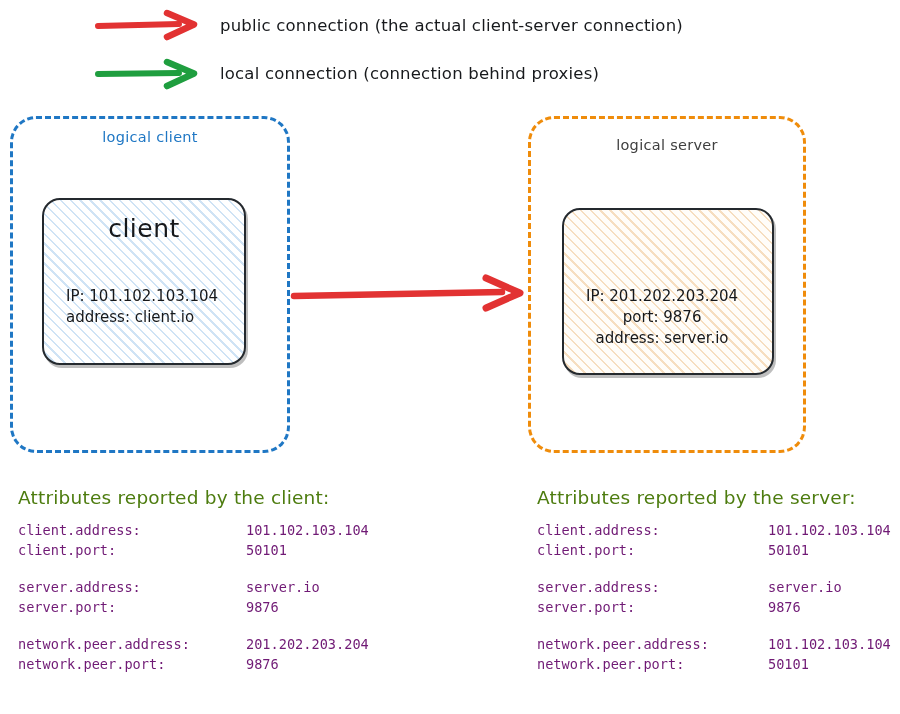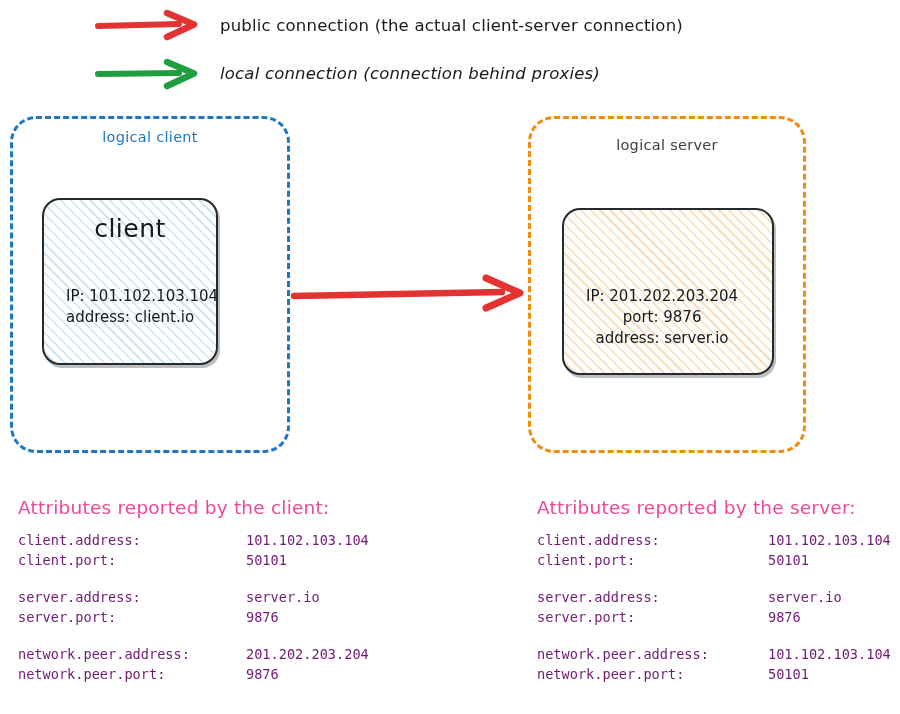--- a/index.html
+++ b/index.html
@@ -34,21 +34,21 @@
     flex: none;
   }
   .legend-label {
     font-family: "DejaVu Sans", sans-serif;
     font-size: 16.5px;
     letter-spacing: 0.2px;
     color: #17191c;
     white-space: nowrap;
   }
   #legend-public { left: 95px; top: 8px; }
-  #legend-local  { left: 95px; top: 56px; font-style: italic; }
+  #legend-local  { left: 95px; top: 56px; }
   #legend-public .legend-label,
   #legend-local .legend-label { margin-left: 15px; }
 
   
   .logical-box {
     position: absolute;
     border-style: dashed;
     border-width: 3px;
     border-radius: 26px;
     background: transparent;
@@ -79,21 +79,21 @@
   .node {
     position: absolute;
     border: 2px solid #24292e;
     border-radius: 18px;
     box-sizing: border-box;
     box-shadow: 2px 3px 0 rgba(40,40,40,0.30);
     overflow: hidden;
   }
   #client-node {
     left: 42px; top: 198px;
-    width: 176px; height: 167px;
+    width: 204px; height: 167px;
     background-color: #ffffff;
     background-image: repeating-linear-gradient(
        45deg,
        #cfe3f5 0px, #cfe3f5 1.6px,
        #ffffff 1.6px, #ffffff 7px);
   }
   #server-node {
     left: 562px; top: 208px;
     width: 212px; height: 167px;
     background-color: #ffffff;
@@ -129,25 +129,24 @@
     left: 290px; top: 265px;
     width: 240px; height: 60px;
   }
 
   
   .attr-panel { position: absolute; }
   #attrs-client { left: 18px; top: 487px; }
   #attrs-server { left: 537px; top: 487px; }
   .attr-heading {
     font-size: 18.5px;
-    color: #ec4899;
+    color: #4d7c0f;
     letter-spacing: 0.2px;
     white-space: nowrap;
     margin-bottom: 13px;
-    margin-top: 10px;
   }
   .attr-table {
     border-collapse: collapse;
     font-family: "DejaVu Sans Mono", monospace;
     font-size: 13.6px;
     color: #701a75;
   }
   .attr-table td {
     padding: 0;
     line-height: 19.5px;

